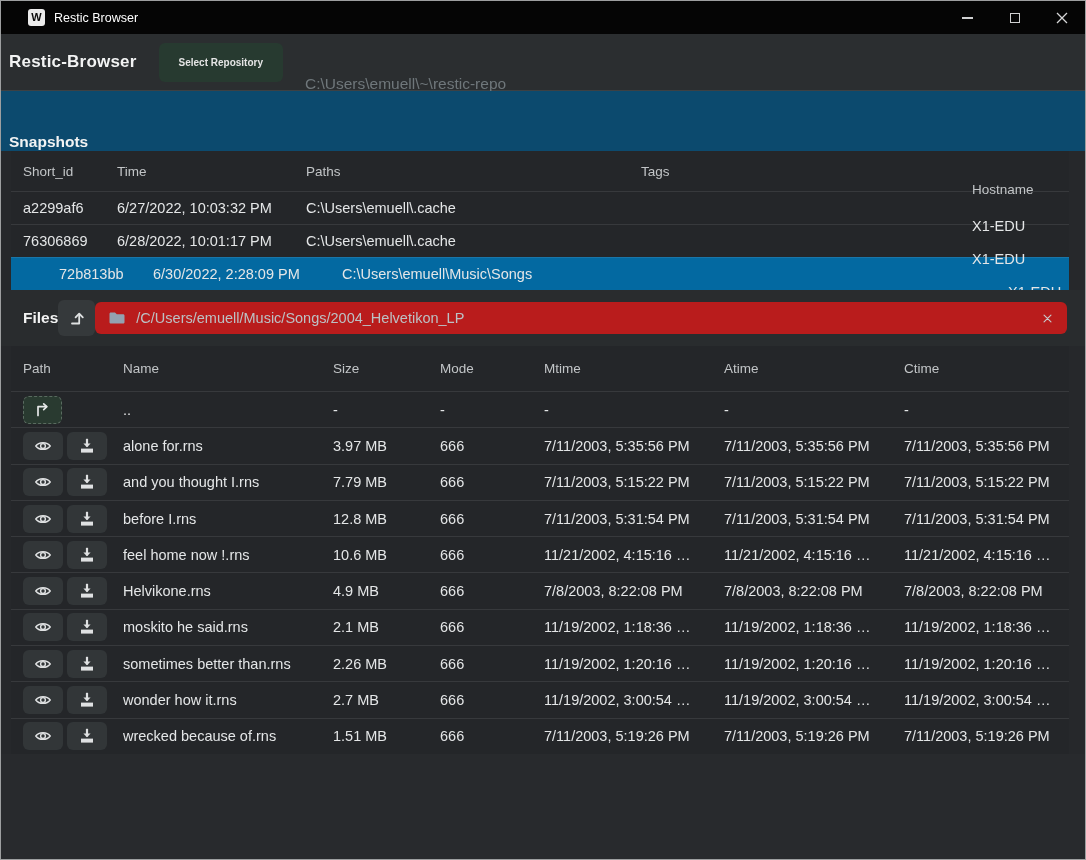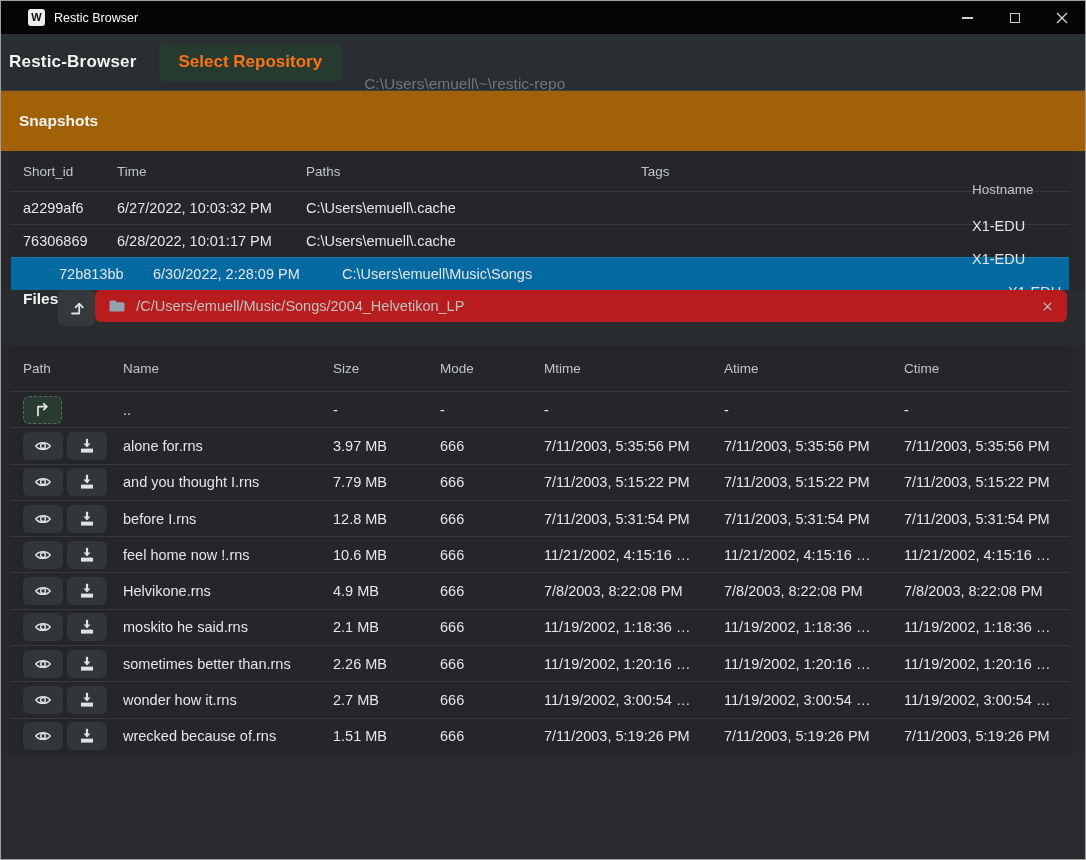--- a/index.html
+++ b/index.html
@@ -33,29 +33,29 @@
 
   
   .appbar{
     height:57px; flex:0 0 57px; background:#2b2e30;
     border-bottom:1px solid #3d4144;
     display:flex; align-items:center; gap:22px; padding:0 8px;
   }
   .app-title{ color:#f2f3f3; font-size:17px; font-weight:bold; letter-spacing:.2px; }
   .repo-btn{
     height:39px; padding:0 20px; border:none; border-radius:6px;
-    background:#273a30; color:#f97316;
-    font-family:inherit; font-size:17px; font-weight:bold; cursor:pointer;
+    background:#273a30; color:#e5e5e5;
+    font-family:inherit; font-size:10px; font-weight:bold; cursor:pointer;
   }
   .repo-path{ color:#6f777b; font-size:15.5px;margin-top:43px; }
 
   
   .section-band{
-    height:60px; flex:0 0 60px; background:#a16207;
-    display:flex; align-items:center; padding-left:18px;
+    height:60px; flex:0 0 60px; background:#0c4a6e;
+    display:flex; align-items:flex-end; padding-left:8px;
   }
   .section-band .section-title{ color:#f2f3f3; font-size:15.5px; font-weight:bold; }
 
   
   .table{ background:#242629; margin:0 16px 0 10px; }
   .trow{ display:flex; align-items:center; padding-left:12px;justify-content:flex-end; }
   .cell{ white-space:nowrap; overflow:hidden; color:#e4e6e7; font-size:14.5px; }
   .thead .cell{ color:#c2c5c7; font-size:13.5px; }
   .rule{ border-top:1px solid rgba(255,255,255,0.09); }
 
@@ -63,21 +63,21 @@
   .snap-table{ flex:0 0 139px; }
   .snap-head{ height:40px; }
   .snap-row{ height:33px; cursor:default; }
   .snap-row.selected{ background:#0369a1;padding-left:48px; }
   .sn-c1{ width:94px; } .sn-c2{ width:189px; } .sn-c3{ width:335px; }
   .sn-c4{ width:331px; } .sn-c5{ flex:1;margin-top:36px; }
 
   
   .files-bar{
     height:56px; flex:0 0 56px; background:#292c2e;
-    display:flex; padding:0 18px 0 22px;
+    display:flex; align-items:center; padding:0 18px 0 22px;
   }
   .files-title{ color:#f2f3f3; font-size:15.5px; font-weight:bold; }
   .updir-btn{
     width:37px; height:36px; border:none; border-radius:6px;
     background:#35393b; display:flex; align-items:center; justify-content:center; cursor:pointer;
   }
   .pathbar{
     flex:1; height:32px; background:#b91c1c; border-radius:6px;
     display:flex; align-items:center; gap:10px; padding:0 13px; cursor:text;
   }

